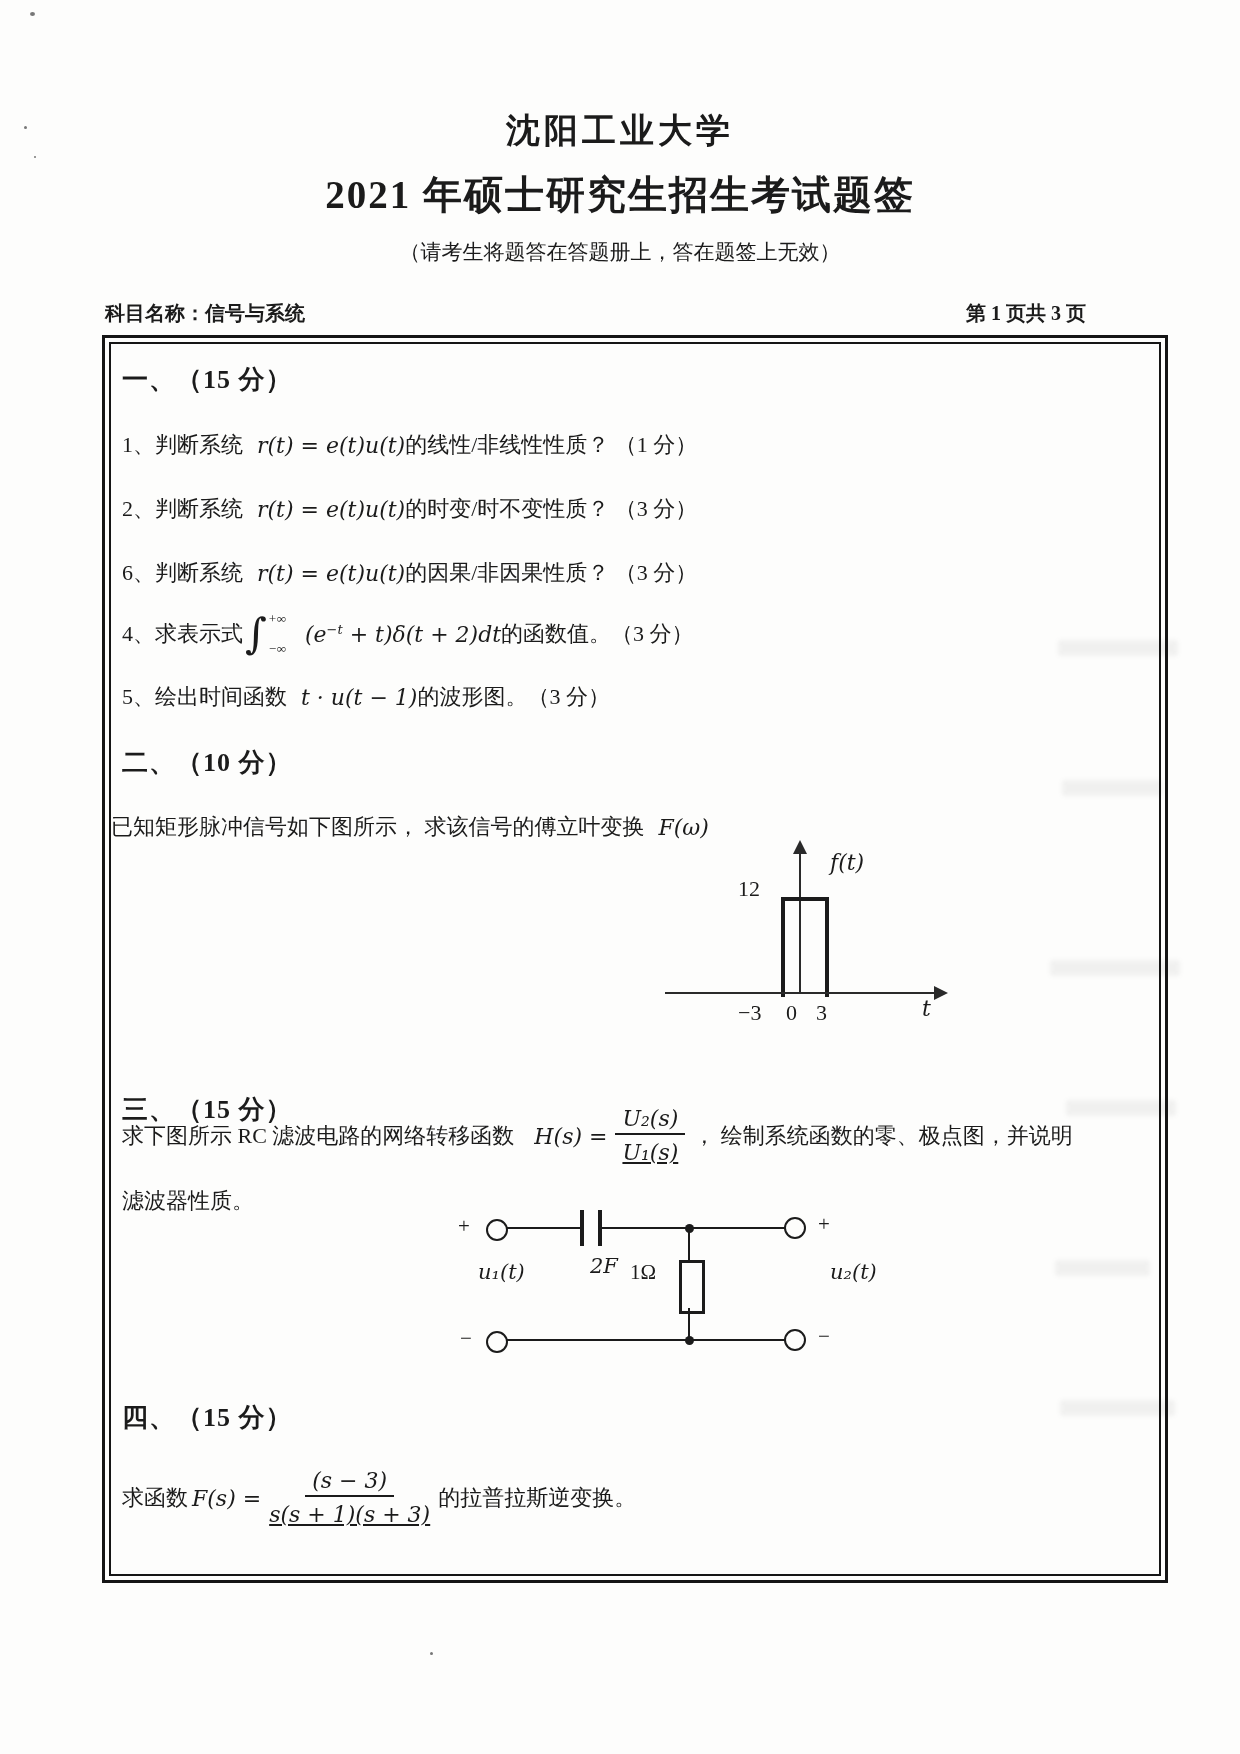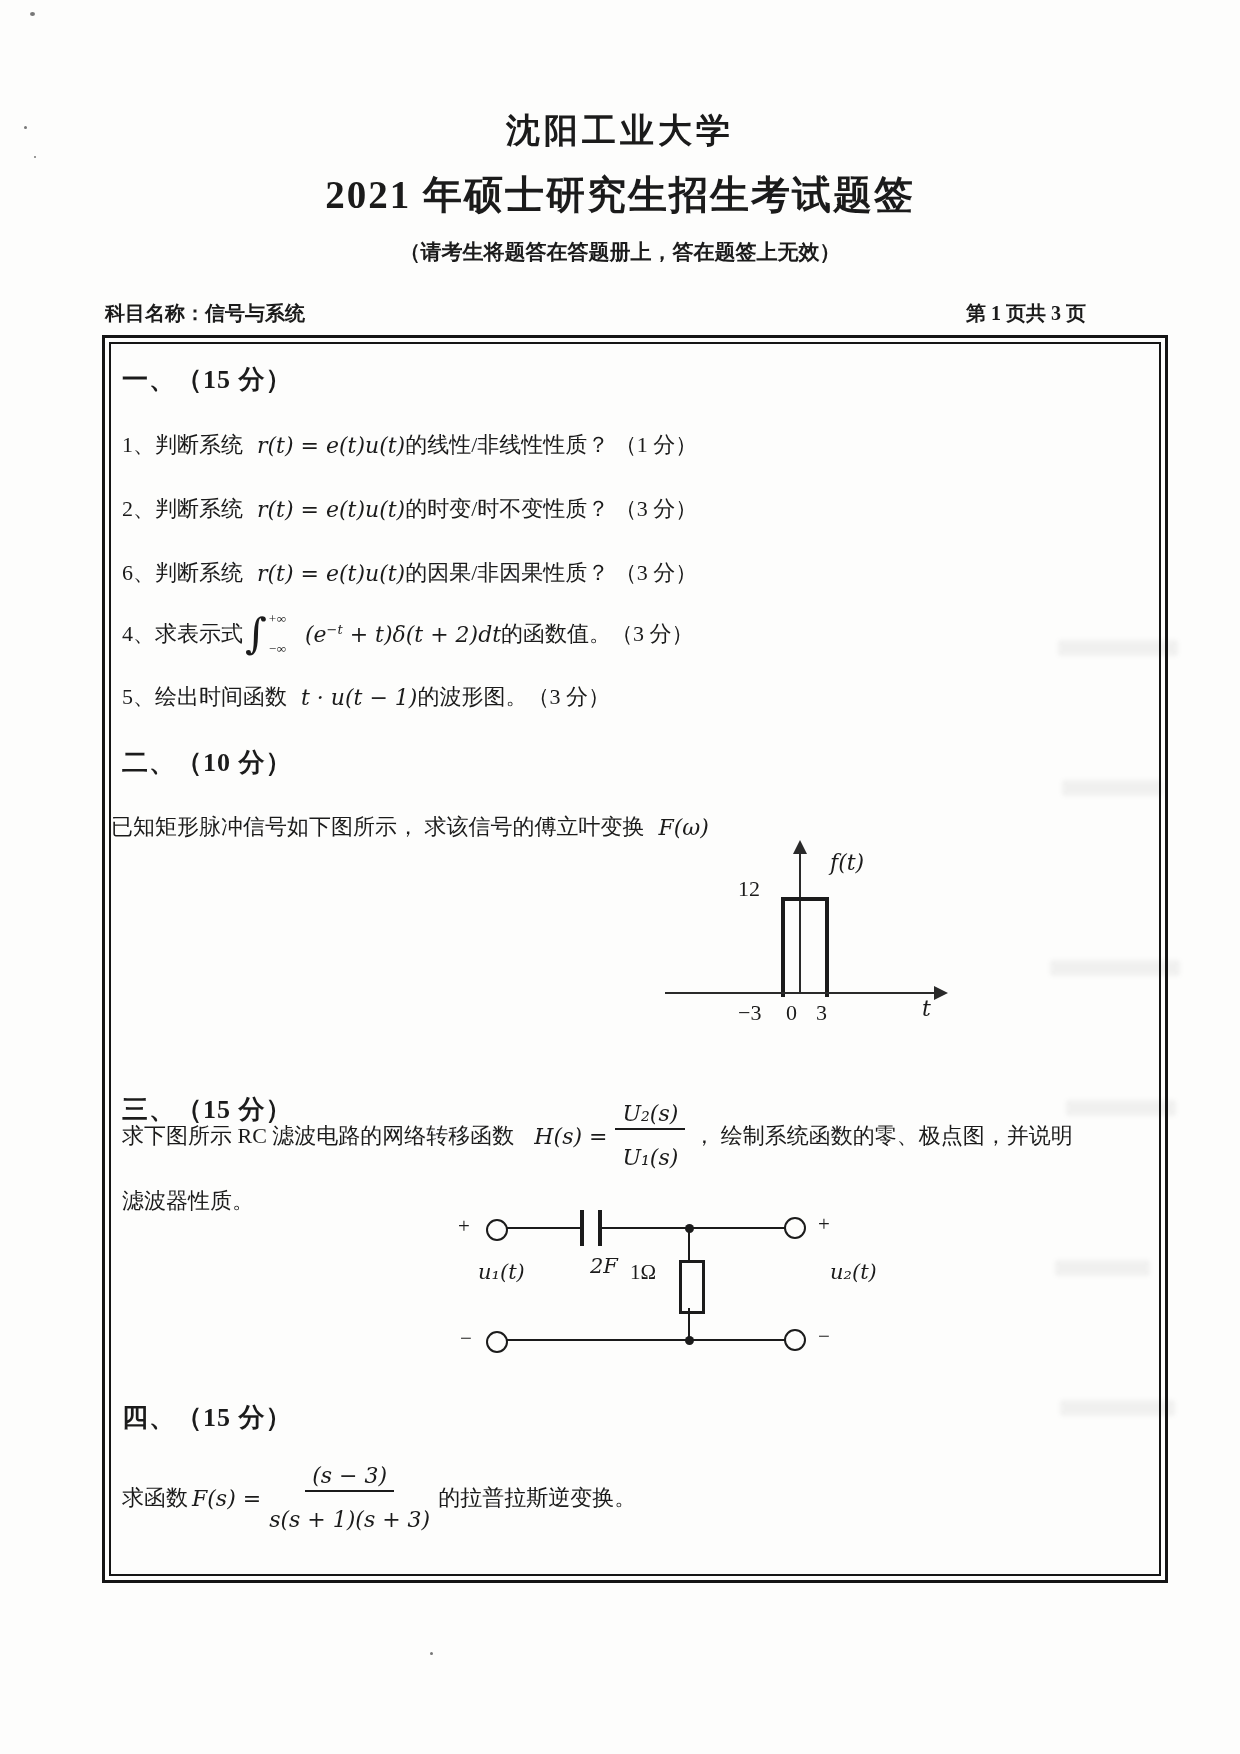--- a/index.html
+++ b/index.html
@@ -5,41 +5,41 @@
   html,body{margin:0;padding:0;}
   body{
     width:1240px;height:1754px;position:relative;background:#fdfdfc;
     font-family:"Liberation Serif","DejaVu Serif",serif;color:#1b1b1b;
     overflow:hidden;
   }
   .abs{position:absolute;}
   .ctr{left:0;width:1240px;text-align:center;}
   .hdr-univ{top:108px;font-size:34px;font-weight:bold;letter-spacing:4px;}
   .hdr-title{top:168px;font-size:39px;font-weight:bold;letter-spacing:2px;}
-  .hdr-note{top:238px;font-size:21px;font-weight:bold;}
+  .hdr-note{top:238px;font-size:21px;font-weight:normal;}
   .meta{font-family:"Liberation Sans","DejaVu Sans",sans-serif;font-weight:bold;font-size:20px;}
   .subject{left:105px;top:300px;}
   .pageinfo{left:966px;top:300px;font-family:Liberation Serif, serif;}
 
   .frame-outer{left:102px;top:335px;width:1060px;height:1242px;border:3px solid #151515;}
   .frame-inner{position:absolute;left:4px;top:4px;right:4px;bottom:4px;border:2px solid #151515;}
 
   .sec-head{font-size:26px;letter-spacing:1px;font-weight:600;}
   .q-line{font-size:22px;white-space:nowrap;display:flex;align-items:center;}
   .math{font-style:italic;font-family:"DejaVu Serif","Liberation Serif",serif;margin-left:14px;}
   sup.m{font-size:13px;font-style:italic;vertical-align:super;line-height:0;}
 
   .int-wrap{display:inline-flex;align-items:center;margin:0 2px;}
   .int-sign{font-size:42px;line-height:0.9;font-style:normal;font-family:"DejaVu Serif",serif;}
   .int-lims{display:inline-flex;flex-direction:column;justify-content:space-between;height:46px;
             font-size:13px;font-style:italic;margin:0 3px 0 1px;}
 
   .frac{display:inline-flex;flex-direction:column;align-items:center;line-height:1.2;margin:0 8px;}
   .frac .num{border-bottom:2px solid #1b1b1b;padding:0 7px 1px;}
-  .frac .den{padding-top:15px;}
+  .frac .den{padding-top:5px;text-decoration:underline;}
 
   
   .fig1{left:640px;top:840px;width:330px;height:190px;}
   .fig1 .vaxis{position:absolute;left:159px;top:8px;width:2px;height:146px;background:#2a2a2a;}
   .fig1 .arrow-up{position:absolute;left:153px;top:0;width:0;height:0;
      border-left:7px solid transparent;border-right:7px solid transparent;border-bottom:14px solid #2a2a2a;}
   .fig1 .pulse{position:absolute;left:141px;top:57px;width:40px;height:96px;
      border-top:4px solid #1b1b1b;border-left:4px solid #1b1b1b;border-right:4px solid #1b1b1b;}
   .fig1 .xaxis{position:absolute;left:25px;top:152px;width:272px;height:2px;background:#2a2a2a;}
   .fig1 .arrow-right{position:absolute;left:294px;top:146px;width:0;height:0;

